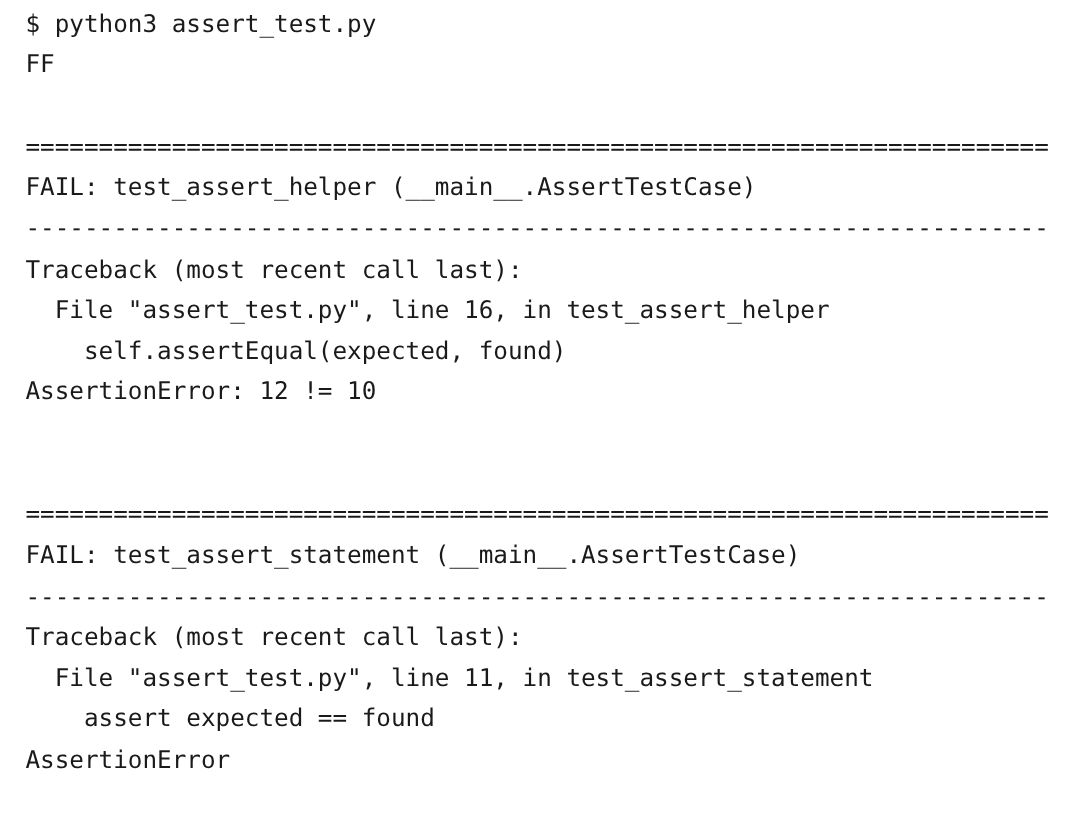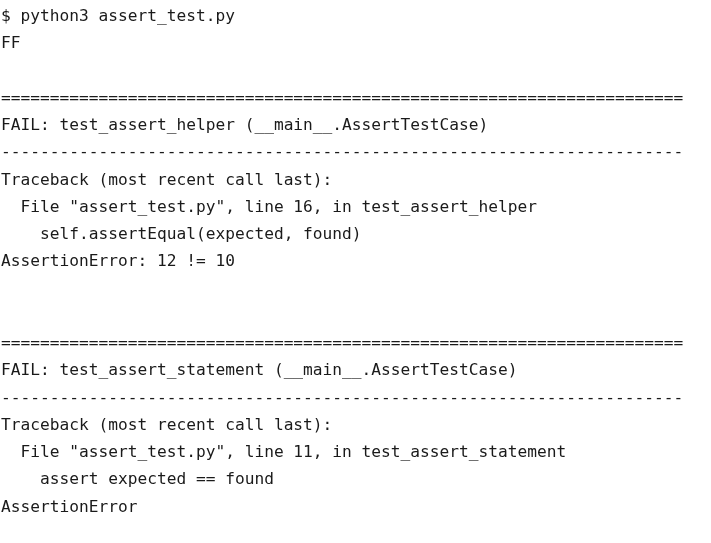--- a/index.html
+++ b/index.html
@@ -24,20 +24,21 @@
     font-size: 16.2px;
     line-height: 27.25px;
     letter-spacing: 0px;
     white-space: pre;
     -webkit-font-smoothing: antialiased;
   }
   .line {
     white-space: pre;
     min-height: 27.25px;
     font-variant-ligatures: none;
+    padding-left: 16px;
   }
   .line.blank {
     height: 27.25px;
   }
   .sep {
     overflow: hidden;
     max-width: 711px;
   }
 </style>
 </head>

